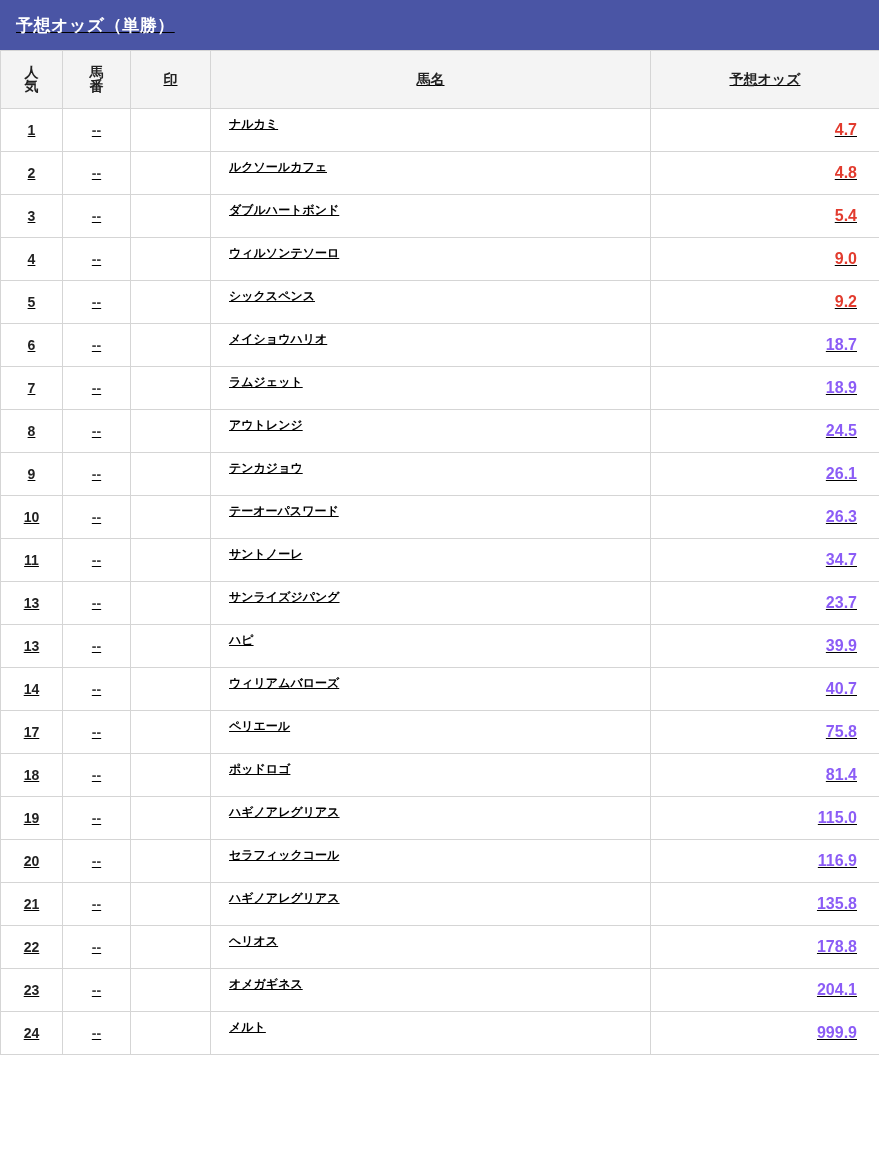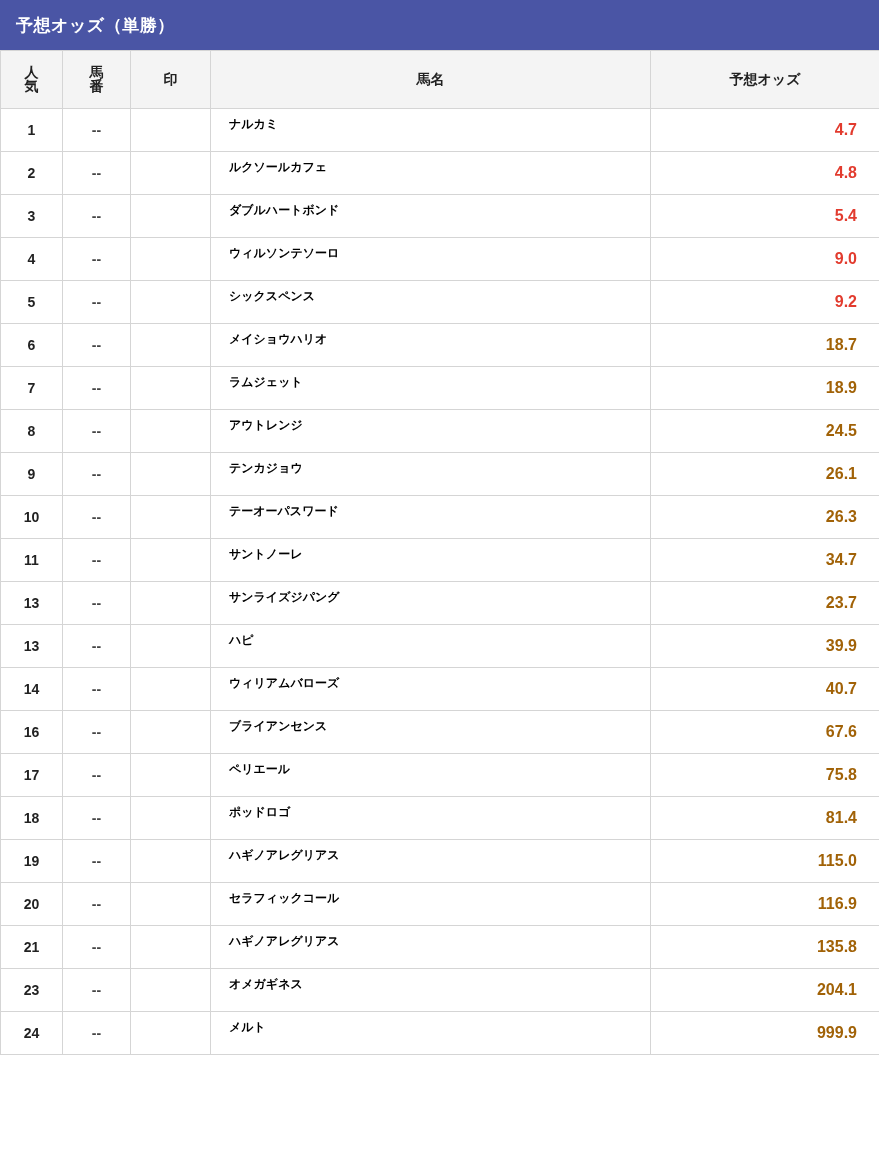--- a/index.html
+++ b/index.html
@@ -7,20 +7,21 @@
     padding: 0;
     background: #ffffff;
   }
   body {
     font-family: "Liberation Sans", "DejaVu Sans", sans-serif;
     width: 879px;
   }
   .odds-panel {
     width: 879px;
     box-sizing: border-box;
+    text-decoration: underline;
   }
   .panel-header {
     background: #4a55a5;
     color: #ffffff;
     font-size: 17px;
     font-weight: bold;
     padding: 14px 16px 13px 16px;
     box-sizing: border-box;
     letter-spacing: 0.5px;
   }
@@ -80,21 +81,21 @@
     font-size: 12px;
     font-weight: bold;
     color: #000000;
     white-space: nowrap;
   }
   td.c-odds {
     padding: 0 22px 0 0;
     text-align: right;
     font-size: 16px;
     font-weight: bold;
-    color: #a16207;
+    color: #8b5cf6;
   }
   td.c-odds.hot {
     color: #e23b2e;
   }
 </style>
 </head>
 <body>
 
 <div class="odds-panel">
 
@@ -213,27 +214,20 @@
           <td class="c-odds">39.9</td>
         </tr>
         <tr>
           <td class="c-pop">14</td>
           <td class="c-num">--</td>
           <td class="c-mark"></td>
           <td class="c-name">ウィリアムバローズ</td>
           <td class="c-odds">40.7</td>
         </tr>
         <tr>
-          <td class="c-pop">16</td>
-          <td class="c-num">--</td>
-          <td class="c-mark"></td>
-          <td class="c-name">ブライアンセンス</td>
-          <td class="c-odds">67.6</td>
-        </tr>
-        <tr>
           <td class="c-pop">17</td>
           <td class="c-num">--</td>
           <td class="c-mark"></td>
           <td class="c-name">ペリエール</td>
           <td class="c-odds">75.8</td>
         </tr>
         <tr>
           <td class="c-pop">18</td>
           <td class="c-num">--</td>
           <td class="c-mark"></td>
@@ -255,20 +249,27 @@
           <td class="c-odds">116.9</td>
         </tr>
         <tr>
           <td class="c-pop">21</td>
           <td class="c-num">--</td>
           <td class="c-mark"></td>
           <td class="c-name">ハギノアレグリアス</td>
           <td class="c-odds">135.8</td>
         </tr>
         <tr>
+          <td class="c-pop">22</td>
+          <td class="c-num">--</td>
+          <td class="c-mark"></td>
+          <td class="c-name">ヘリオス</td>
+          <td class="c-odds">178.8</td>
+        </tr>
+        <tr>
           <td class="c-pop">23</td>
           <td class="c-num">--</td>
           <td class="c-mark"></td>
           <td class="c-name">オメガギネス</td>
           <td class="c-odds">204.1</td>
         </tr>
         <tr>
           <td class="c-pop">24</td>
           <td class="c-num">--</td>
           <td class="c-mark"></td>

